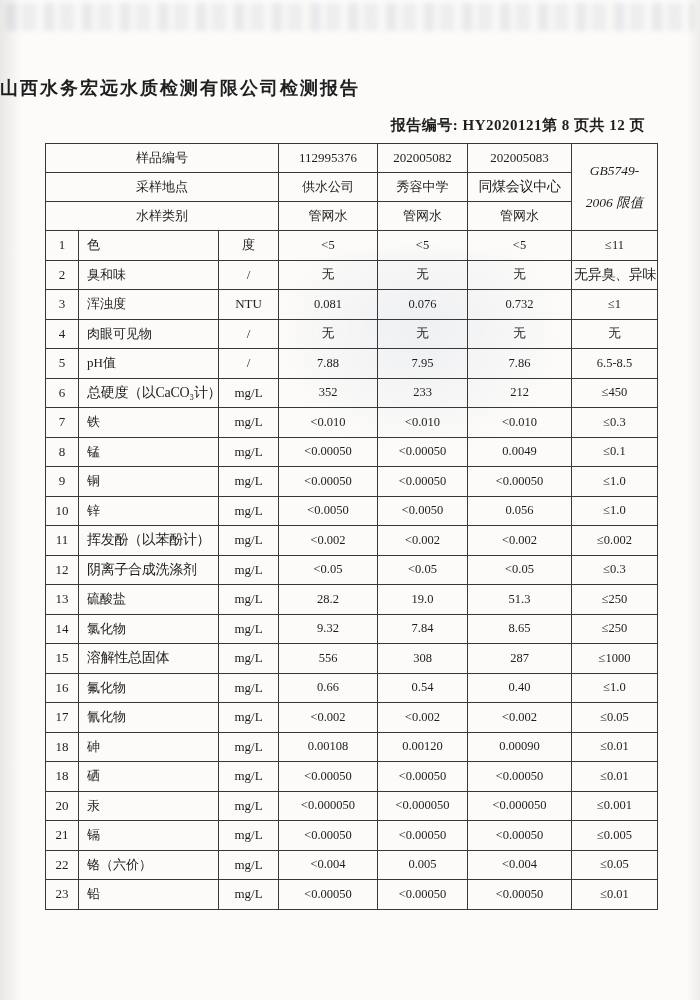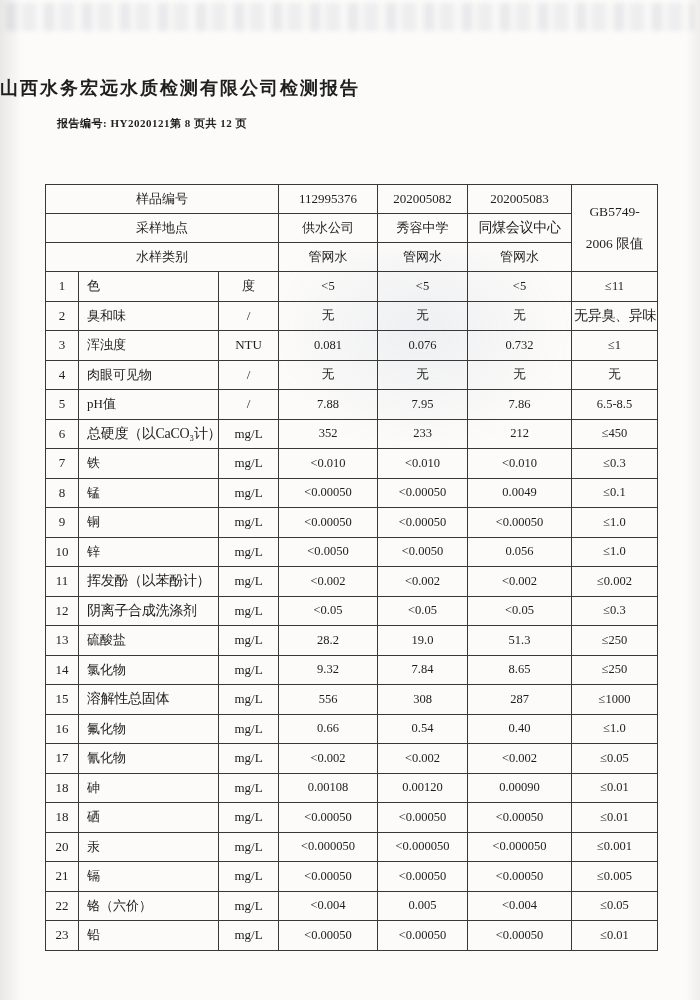--- a/index.html
+++ b/index.html
@@ -31,40 +31,39 @@
     position:absolute;left:270px;top:250px;width:300px;height:200px;
     background:radial-gradient(ellipse at 50% 40%,rgba(140,160,200,0.12),rgba(140,160,200,0) 70%);
     filter:blur(6px);pointer-events:none;
   }
   .page-title{
     position:absolute;top:76px;left:0;width:100%;
     text-align:left;font-size:18px;font-weight:bold;letter-spacing:2px;
   }
   .meta-row{
     position:absolute;top:116px;left:57px;width:588px;
-    display:flex;justify-content:flex-start;
-    font-size:11px;font-weight:bold;letter-spacing:0.5px;
+    display:flex;justify-content:flex-end;
+    font-size:15px;font-weight:bold;letter-spacing:0.5px;
   }
   table.report{
     position:absolute;left:45px;top:143px;width:612px;
     border-collapse:collapse;table-layout:fixed;
     background:transparent;
-    margin-top:41px;
   }
   .report td{
     border:1px solid #383838;
     text-align:center;vertical-align:middle;
     font-size:13px;padding:0 2px;
     overflow:hidden;white-space:nowrap;
   }
   .report thead td{height:28px;font-weight:normal;}
   .report tbody td{height:28.5px;}
   td.name-cell{text-align:left;padding-left:8px;}
   td.num-cell{font-size:12.5px;}
-  td.limit-head{line-height:32px;font-size:13.5px;}
+  td.limit-head{line-height:32px;font-size:13.5px;font-style:italic;}
   .report td.shrink{font-size:14px;letter-spacing:-0.3px;}
 </style>
 </head>
 <body>
 
 <div class="bleed-top"></div>
 <div class="edge-left"></div>
 <div class="edge-right"></div>
 <div class="bleed-blob"></div>
 

